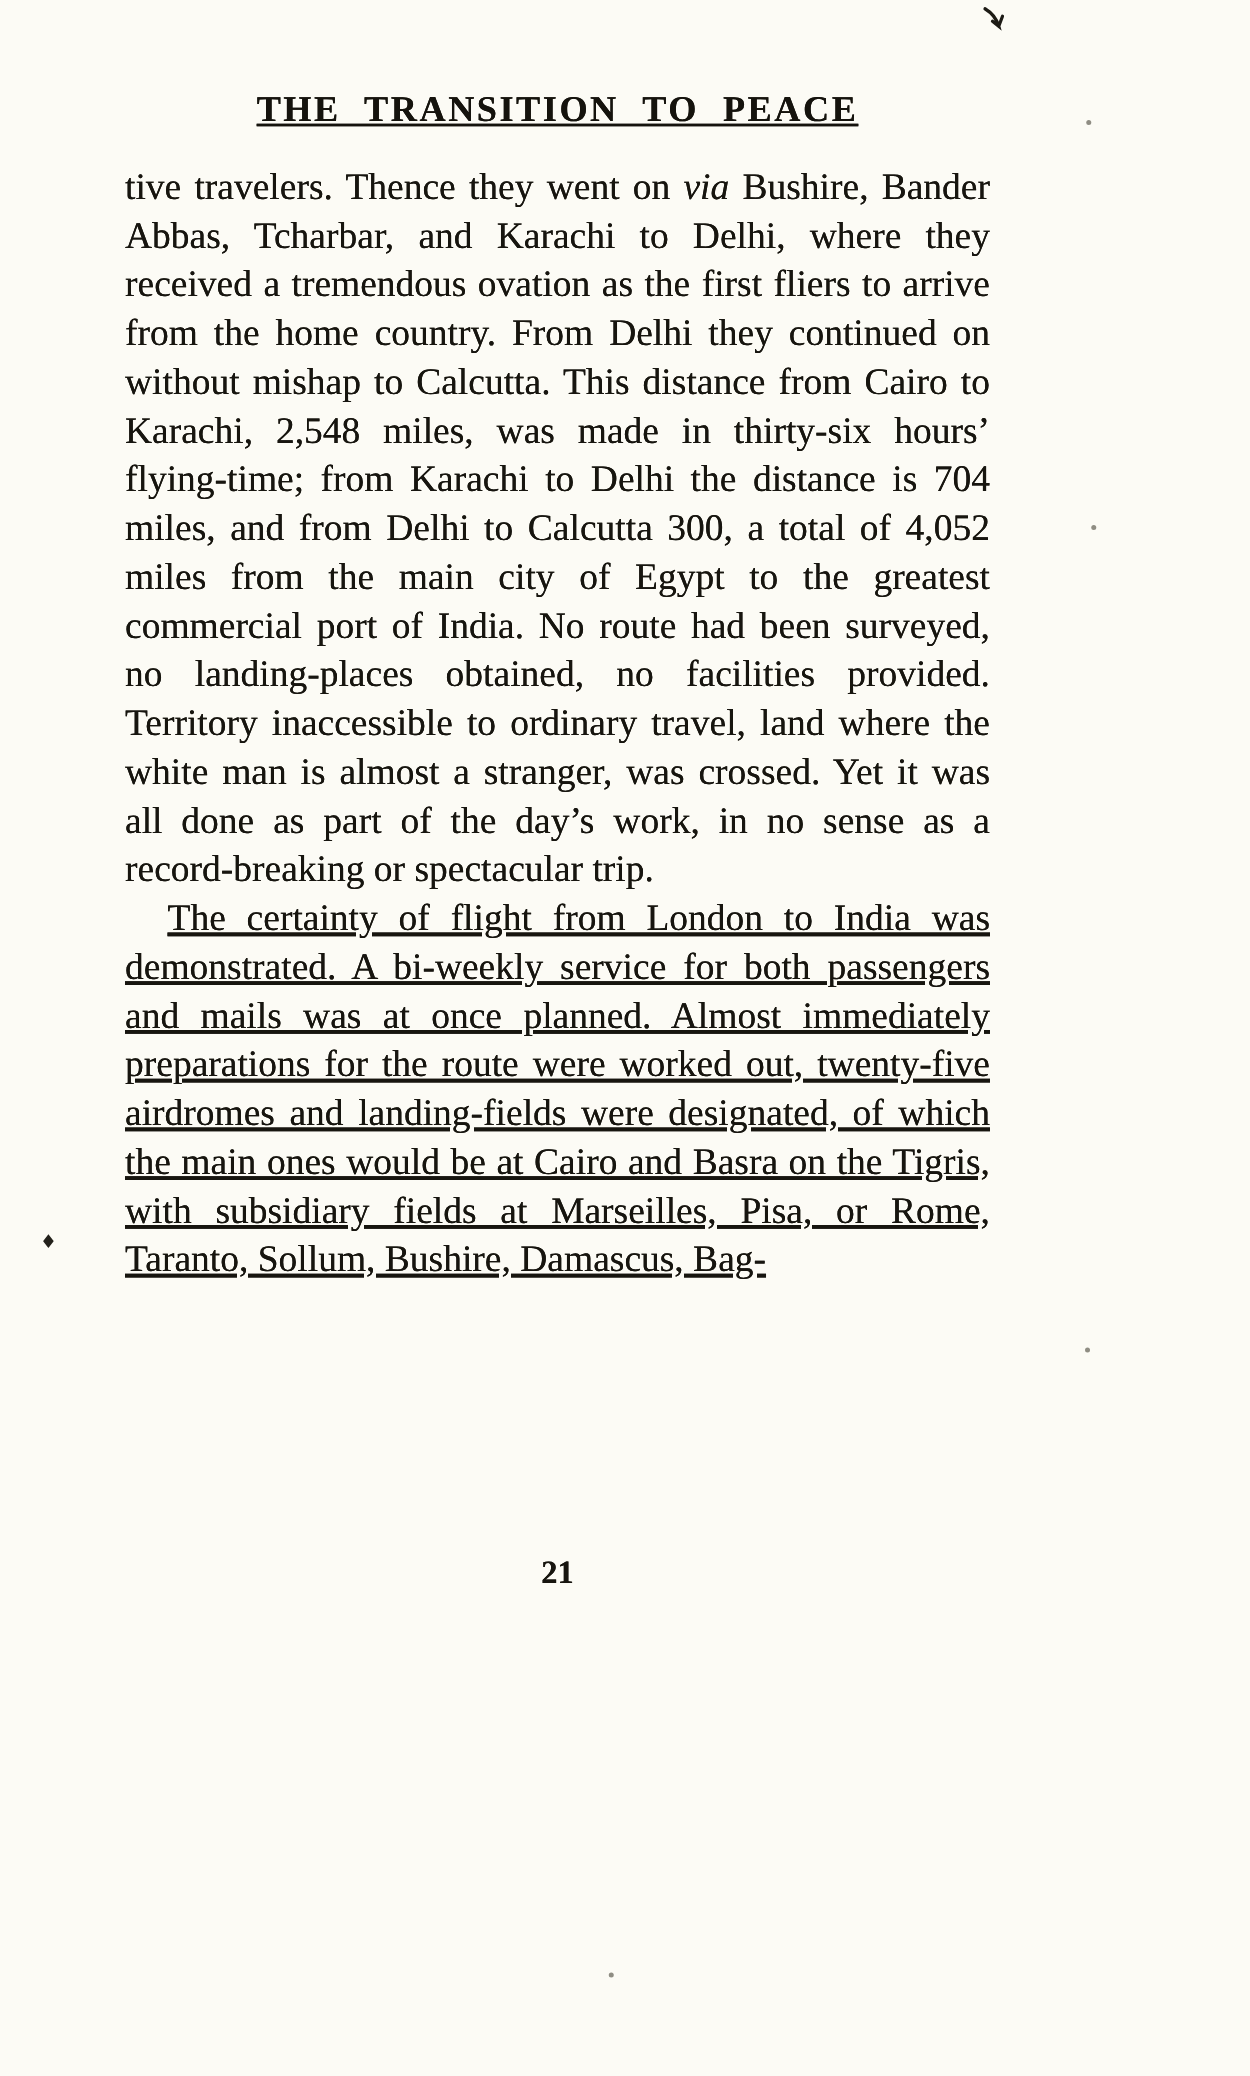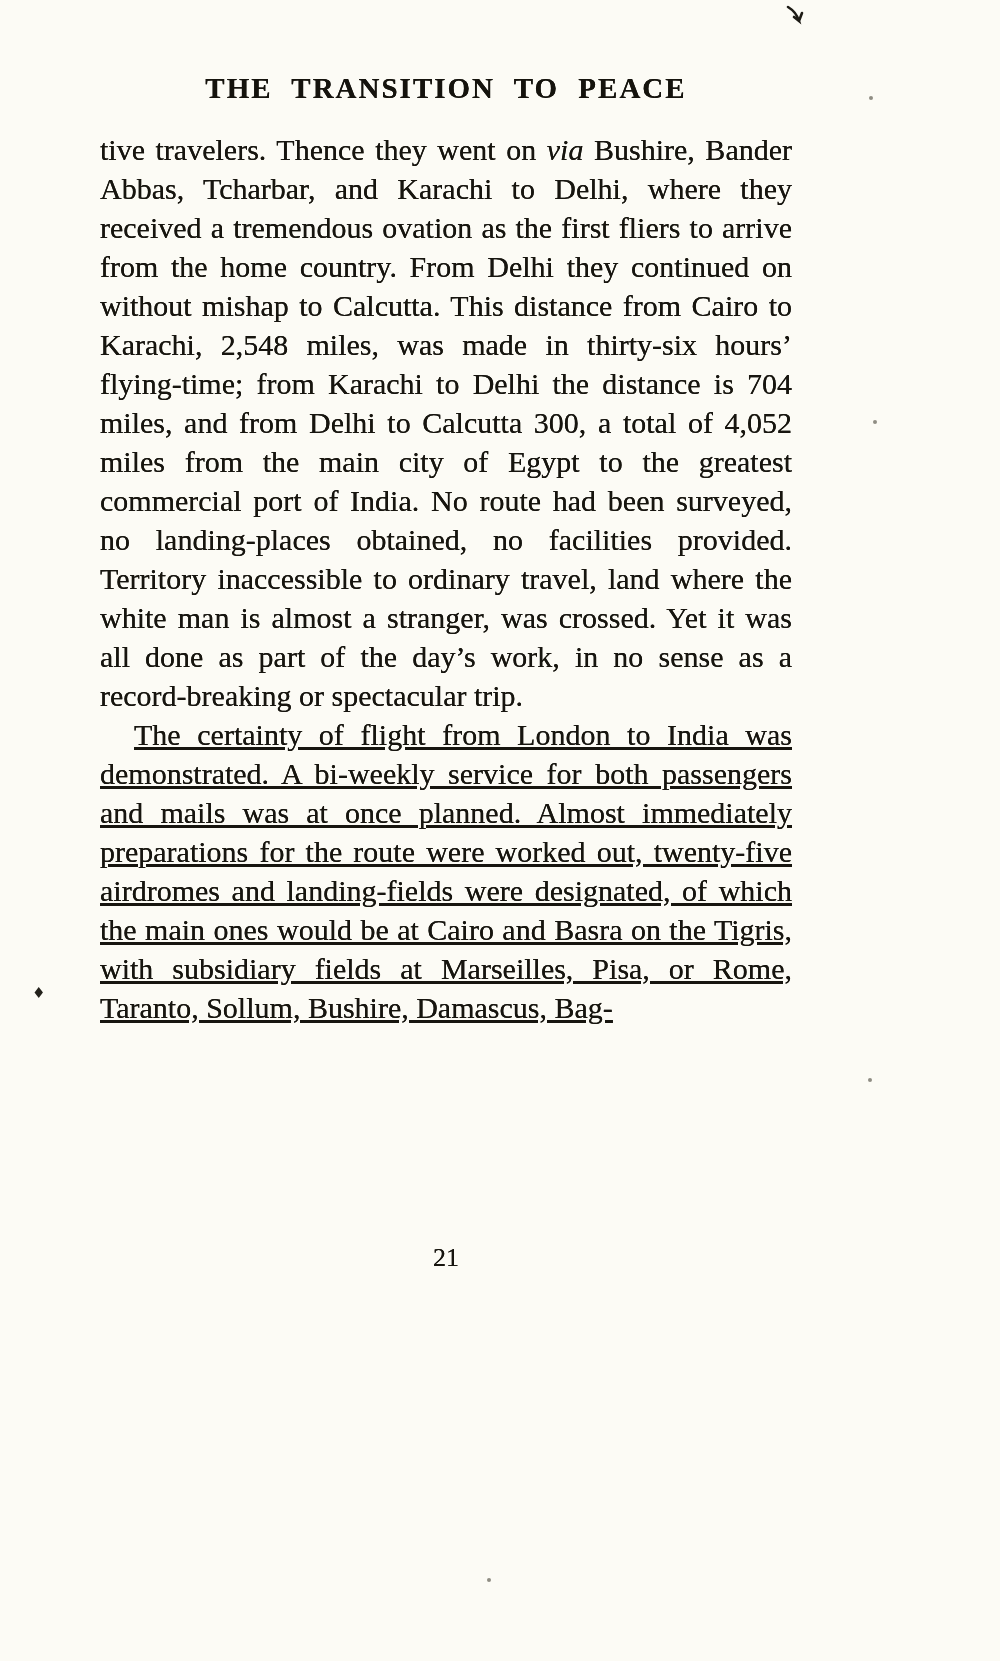--- a/index.html
+++ b/index.html
@@ -24,20 +24,21 @@
     top: 72px;
     left: 100px;
     width: 692px;
     text-align: center;
     font-size: 29px;
     font-weight: 700;
     letter-spacing: 2px;
     word-spacing: 10px;
     color: #15130d;
     text-shadow: 0 0 0.5px currentColor;
+    text-decoration: underline;
   }
   .body-text {
     position: absolute;
     top: 130px;
     left: 100px;
     width: 692px;
     font-size: 30px;
     line-height: 39px;
     text-align: justify;
     text-shadow: 0 0 0.5px currentColor;
@@ -45,21 +46,21 @@
   .para { margin: 0; }
   .para.indent { text-indent: 34px; text-decoration: underline; }
   .para em { }
   .page-number {
     position: absolute;
     top: 1243px;
     left: 100px;
     width: 692px;
     text-align: center;
     font-size: 26px;
-    font-weight: 400;
+    font-weight: 700;
     text-shadow: 0 0 0.5px currentColor;
   }
   
   .ink-mark-top-right {
     position: absolute;
     top: 5px;
     left: 785px;
     width: 22px;
     height: 22px;
   }

